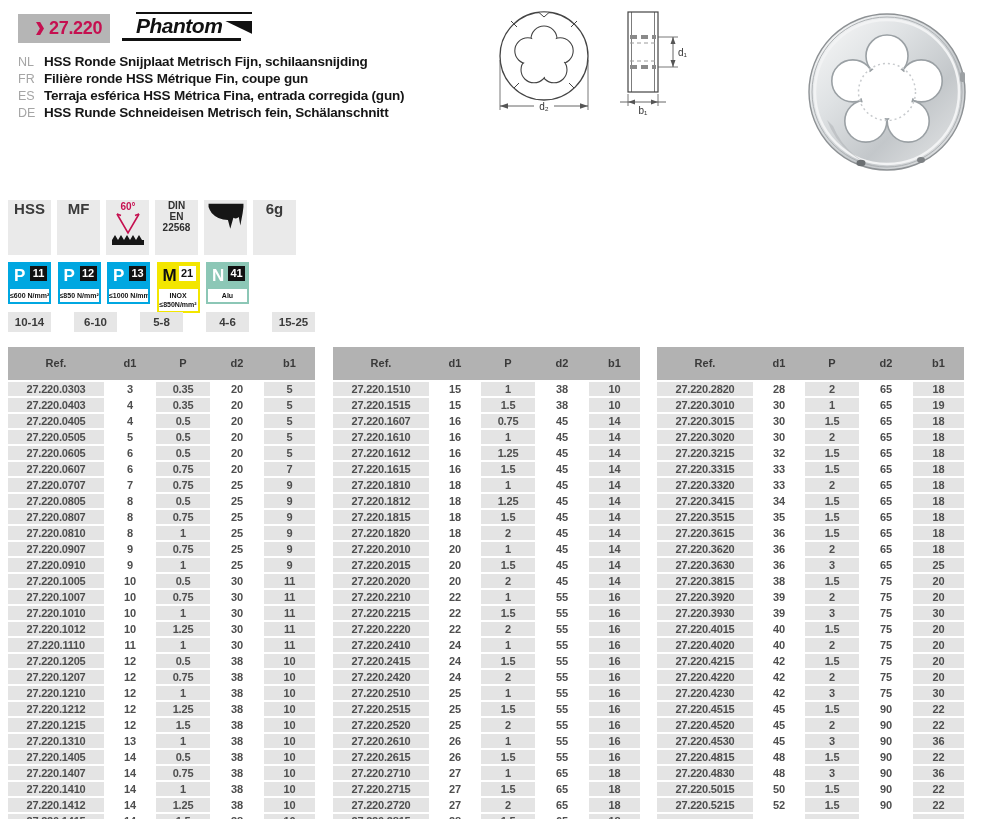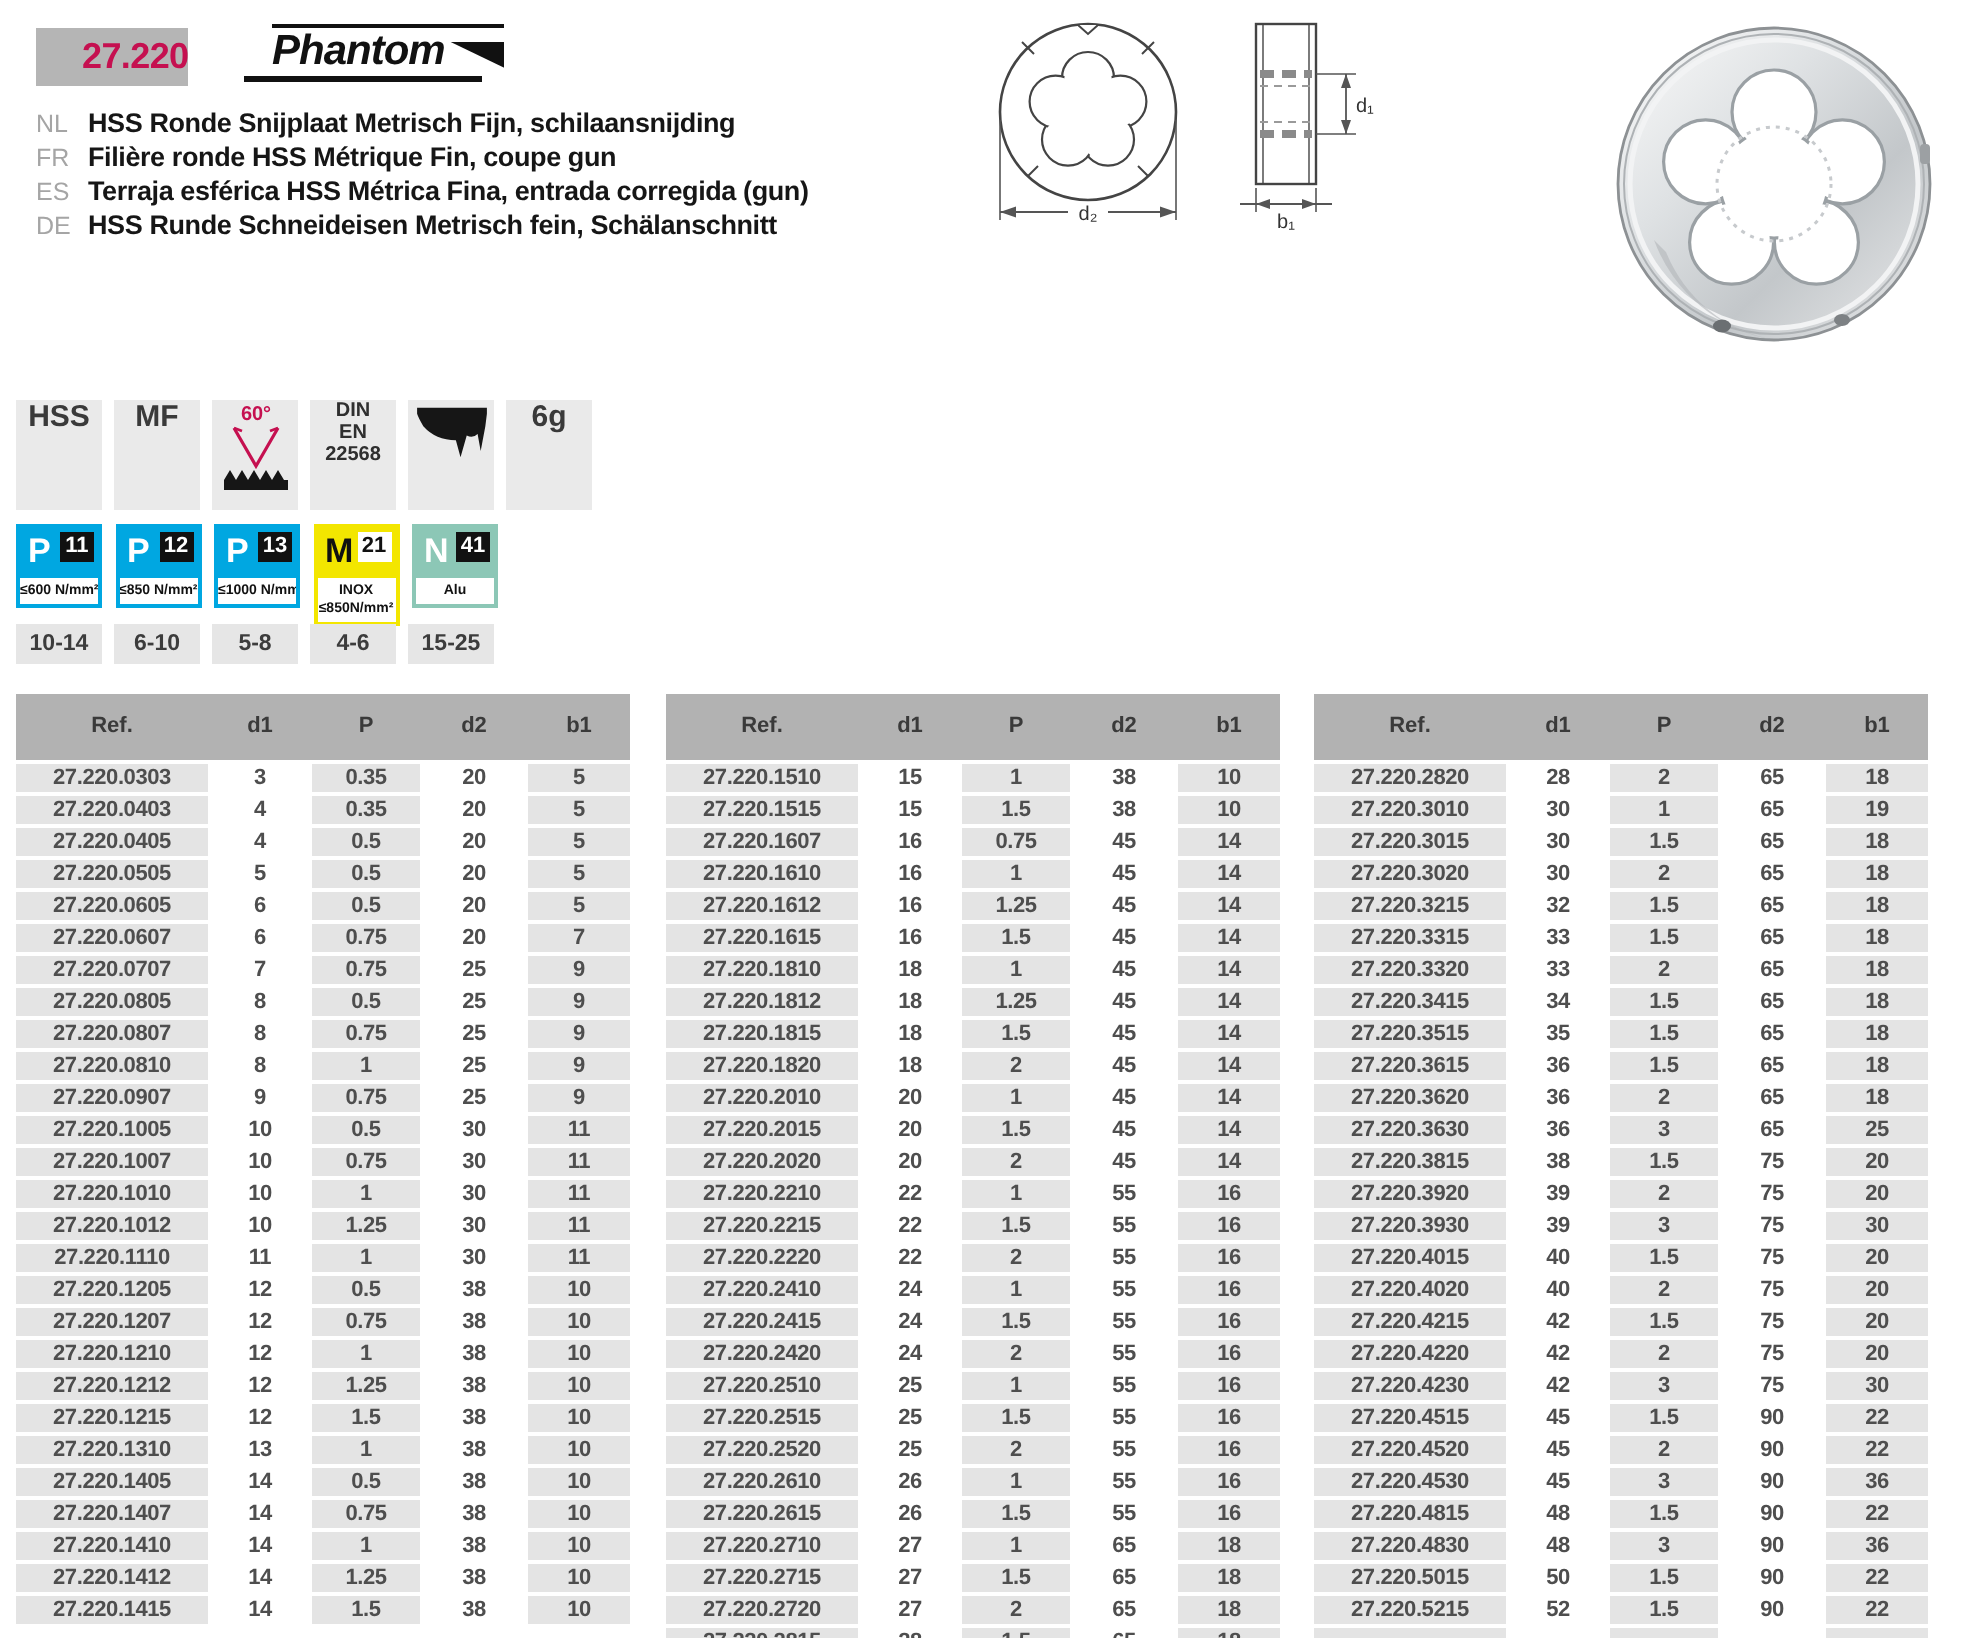--- a/index.html
+++ b/index.html
@@ -1,21 +1,21 @@
 <!DOCTYPE html>
 <html><head>
 <meta charset="utf-8">
 <style>
   * { margin:0; padding:0; box-sizing:border-box; }
   html,body { background:#fff; }
   body { font-family:"Liberation Sans", sans-serif; }
   #page { position:relative; width:983px; height:819px; background:#fff; overflow:hidden; }
 
   
-  .ref-badge { position:absolute; left:18px; top:14px; width:76px; height:29px; background:#b5b5b5;
+  .ref-badge { position:absolute; left:18px; top:14px; width:92px; height:29px; background:#b5b5b5;
     display:flex; align-items:center; padding-left:18px; gap:5px; }
   .chevron { display:inline-block; width:8px; height:13px; background:#c51050;
     clip-path:polygon(0 0,52% 0,100% 50%,52% 100%,0 100%,48% 50%); }
   .ref-code { color:#c51050; font-size:18px; font-weight:bold; letter-spacing:-0.3px; }
 
   
   .brand { position:absolute; left:122px; top:12px; }
   .brand-top { border-top:2.5px solid #111; display:flex; align-items:flex-end; padding-top:1px;margin-left:14px; }
   .brand-text { font-size:21px; font-weight:bold; font-style:italic; color:#111; letter-spacing:-0.5px; line-height:22px; }
   .brand-arrow { width:27px; height:13px; background:#111; margin:0 0 3px 3px;
@@ -45,21 +45,21 @@
   .badge-row { position:absolute; left:8px; top:262px; display:flex; gap:6.5px; align-items:flex-start; }
   .badge { width:43px; border:2px solid #000; background:#fff; }
   .badge-top { height:25px; position:relative; }
   .badge-letter { position:absolute; left:4px; top:2px; font-size:17px; font-weight:bold; line-height:20px; }
   .badge-num { position:absolute; right:2px; top:2px; width:17px; height:15px; font-size:11px;
     font-weight:bold; text-align:center; line-height:15px; }
   .badge-sub { text-align:center; font-size:7px; font-weight:bold; color:#111; line-height:9px;
     padding:2px 0 2px; white-space:nowrap; overflow:hidden; }
 
   
-  .speed-row { position:absolute; left:8px; top:312px; display:flex; gap:6px; }
+  .speed-row { position:absolute; left:8px; top:312px; display:flex; gap:23px; }
   .speed-box { width:43px; height:20px; background:#e6e6e6; font-size:11.5px; font-weight:bold;
     color:#3c3c3c; text-align:center; line-height:20px; }
 
   
   .dietable { position:absolute; top:345px; width:307px; border-collapse:separate; border-spacing:0 2px;
     table-layout:fixed; }
   .t0 { left:8px; } .t1 { left:333px; } .t2 { left:657px; }
   .dietable th { background:#b2b2b2; color:#3a3a3a; font-size:11px; font-weight:bold;
     height:33px; line-height:15px; text-align:center; padding:0; }
   .dietable td { height:14px; line-height:14px; font-size:11px; font-weight:bold; color:#4e4e4e;
@@ -367,20 +367,27 @@
           <td class="c4">9</td>
         </tr>
         <tr>
           <td class="c0">27.220.0907</td>
           <td class="c1">9</td>
           <td class="c2">0.75</td>
           <td class="c3">25</td>
           <td class="c4">9</td>
         </tr>
         <tr>
+          <td class="c0">27.220.0910</td>
+          <td class="c1">9</td>
+          <td class="c2">1</td>
+          <td class="c3">25</td>
+          <td class="c4">9</td>
+        </tr>
+        <tr>
           <td class="c0">27.220.1005</td>
           <td class="c1">10</td>
           <td class="c2">0.5</td>
           <td class="c3">30</td>
           <td class="c4">11</td>
         </tr>
         <tr>
           <td class="c0">27.220.1007</td>
           <td class="c1">10</td>
           <td class="c2">0.75</td>

